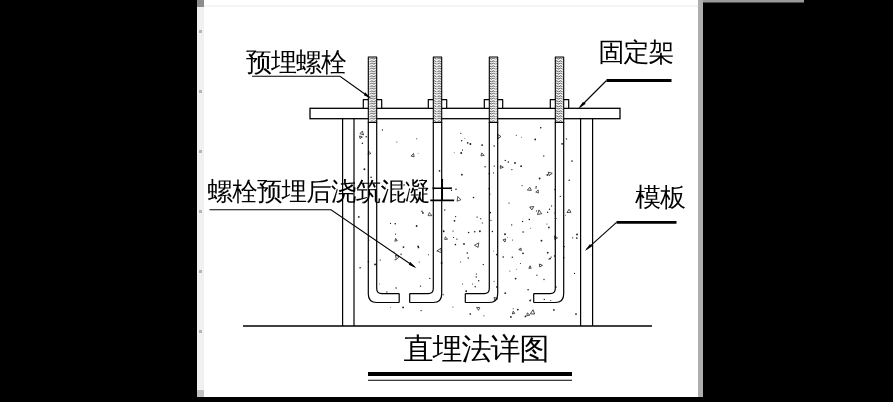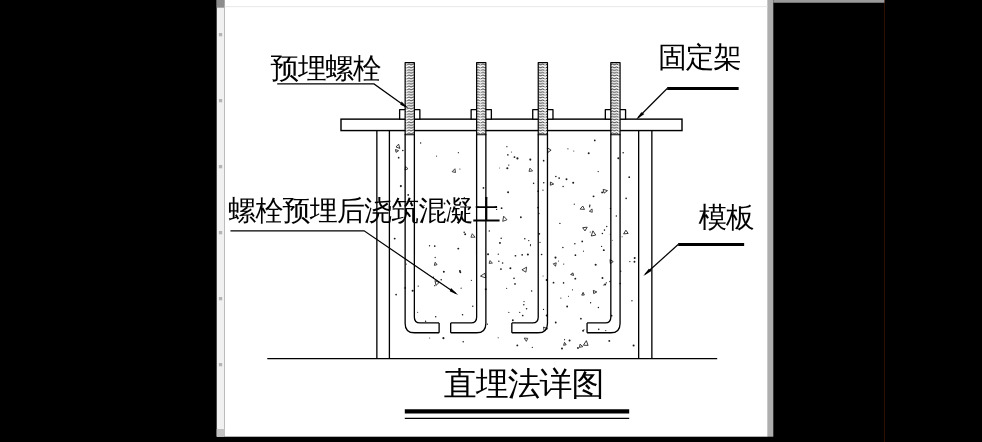--- a/index.html
+++ b/index.html
@@ -1,16 +1,16 @@
 <!DOCTYPE html>
 <html><head>
 <meta charset="utf-8">
 <style>
   html,body{margin:0;padding:0;background:#000;}
-  #stage{position:relative;width:804px;height:402px;background:#c2410c;overflow:hidden;
+  #stage{position:relative;width:804px;height:402px;background:#0ea5e9;overflow:hidden;
          font-family:"DejaVu Sans", sans-serif;}
   #stage svg{position:absolute;left:0;top:0;}
   text{fill:#000;}
 </style>
 </head>
 <body>
 
 <div id="stage">
 <svg width="893" height="402" viewBox="0 0 893 402">
   <defs>

